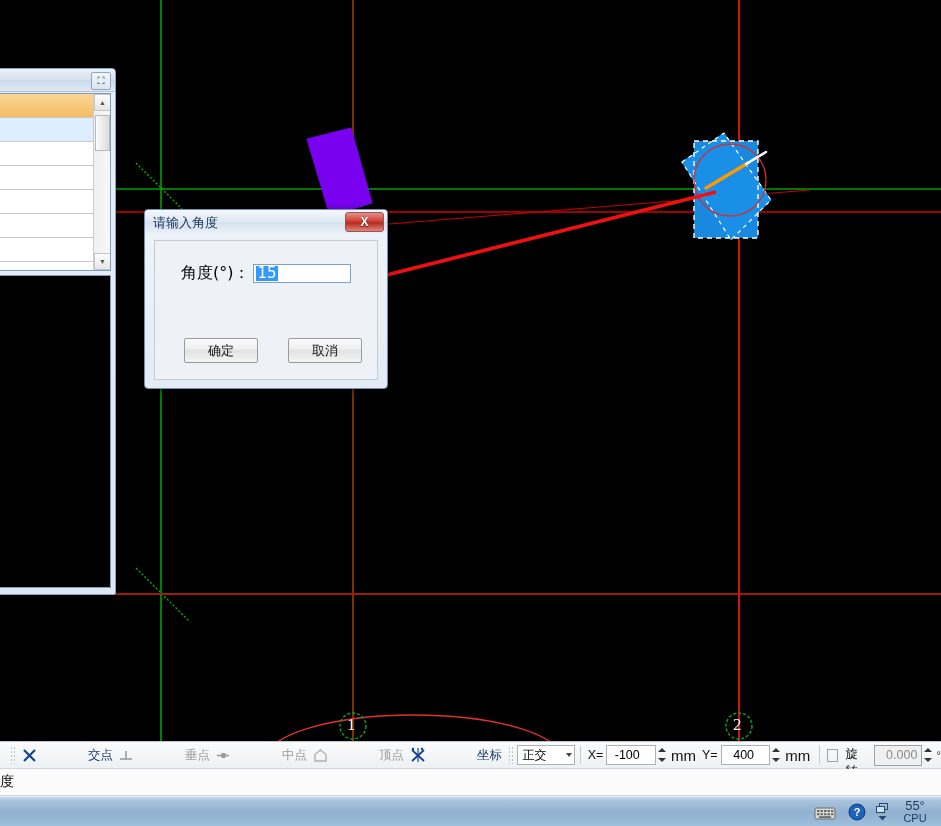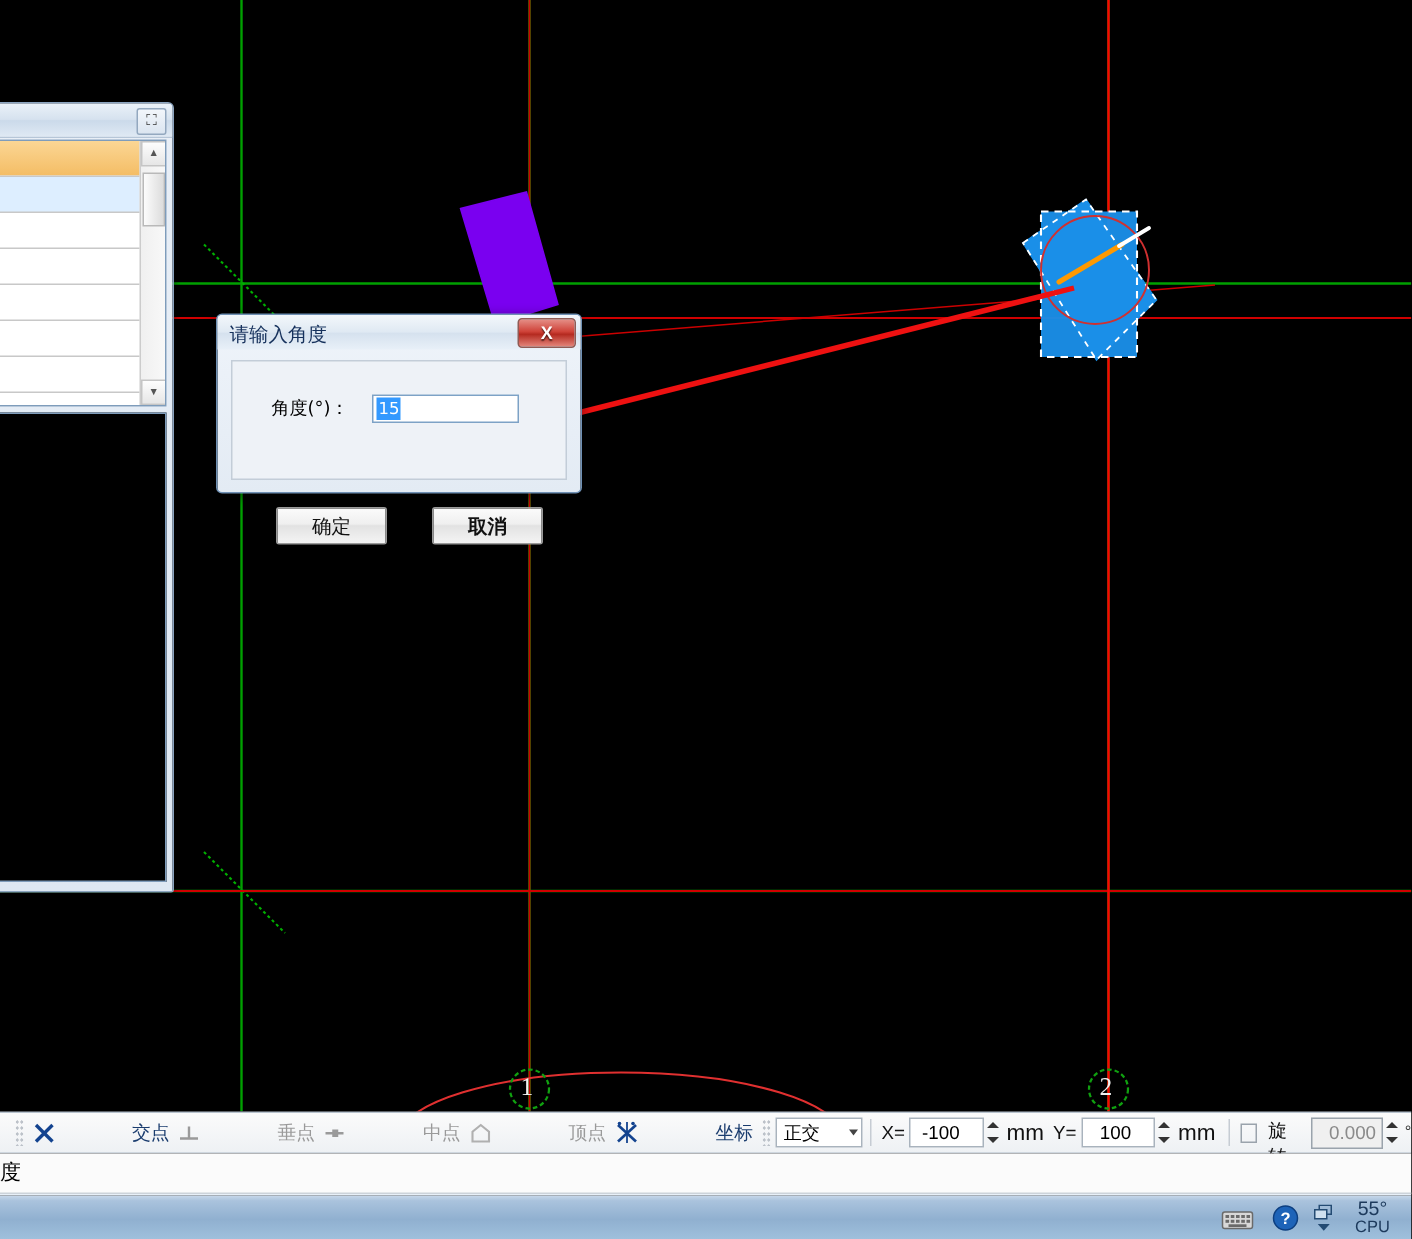--- a/index.html
+++ b/index.html
@@ -55,21 +55,21 @@
   .sb-btn.bot{position:absolute;bottom:0;left:0;}
   #sb-thumb{position:absolute;left:1px;top:21px;width:15px;height:36px;
     background:linear-gradient(to right,#fcfcfc,#dcdcdc);border:1px solid #b9b9b9;box-sizing:border-box;}
   #lp-darkarea{
     position:absolute;left:4px;top:206px;right:4px;bottom:6px;
     background:#000;border:1px solid #7e9cbb;box-sizing:border-box;
   }
 
   
   #dialog{
-    position:absolute;left:144px;top:209px;width:244px;height:120px;
+    position:absolute;left:144px;top:209px;width:244px;height:180px;
     background:linear-gradient(to bottom,#eff4fa 0%,#e3ebf4 100%);
     border:1px solid #6f90b4;border-radius:4px;
     box-shadow:0 2px 8px rgba(0,0,0,.45);
     box-sizing:border-box;
   }
   #dlg-title{
     position:relative;height:23px;
     background:linear-gradient(to bottom,#f3f7fb 0%,#dfe9f3 50%,#d5e1ee 52%,#e8f0f8 100%);
     border-radius:3px 3px 0 0;
   }
@@ -81,38 +81,38 @@
     border:1px solid #8f5b55;border-radius:3px;
     display:flex;align-items:center;justify-content:center;
     color:#fff;font-weight:bold;font-size:12px;
     text-shadow:0 1px 1px rgba(0,0,0,.6);
   }
   #dlg-group{
     position:absolute;left:9px;top:30px;right:9px;bottom:8px;
     border:1px solid #c3cdd8;background:#eef2f7;box-sizing:border-box;
   }
   #dlg-row{position:absolute;left:36px;top:53px;display:flex;align-items:center;}
-  #dlg-label{font-size:12px;color:#000;margin-right:16px;white-space:nowrap;
+  #dlg-label{font-size:16px;color:#000;margin-right:4px;white-space:nowrap;
     font-family:"DejaVu Sans","Liberation Sans",sans-serif;}
   #dlg-input{
     width:98px;height:19px;background:#fff;border:1px solid #7da2c6;
     box-sizing:border-box;display:flex;align-items:center;padding-left:2px;
   }
-  #dlg-input-val{background:#3399ff;color:#fff;font-size:11px;padding:0 1px;line-height:15px;
+  #dlg-input-val{background:#3399ff;color:#fff;font-size:15px;padding:0 1px;line-height:15px;
     font-family:"DejaVu Sans","Liberation Sans",sans-serif;}
   .dlg-btn{
     position:absolute;top:128px;width:72px;height:23px;
     background:linear-gradient(to bottom,#fbfbfb 0%,#efefef 45%,#e2e2e2 50%,#f4f4f4 100%);
     border:1px solid #9a9a9a;border-radius:2px;
     display:flex;align-items:center;justify-content:center;
     font-size:13px;color:#111;
     font-family:"DejaVu Sans","Liberation Sans",sans-serif;
   }
   #btn-ok{left:39px;}
-  #btn-cancel{left:143px;font-weight:bold;}
+  #btn-cancel{left:143px;}
 
   
   #statusbar{
     position:absolute;left:0;top:741px;width:941px;height:28px;
     background:linear-gradient(to bottom,#fbfbfb,#eef1f4);
     border-top:1px solid #b9c4cf;border-bottom:1px solid #cfd7df;
     display:flex;align-items:center;box-sizing:border-box;
   }
   .snap-item{display:flex;align-items:center;height:28px;padding:0 3px;white-space:nowrap;gap:48px;}
   .snap-label{font-size:12.5px;margin-left:3px;font-family:"DejaVu Sans","Liberation Sans",sans-serif;}
@@ -342,21 +342,21 @@
 
   <span class="coordlbl">X=</span>
   <div class="numfield">-100</div>
   <div class="spin">
       <i class="up"></i>
       <i class="dn"></i>
     </div>
   <span class="unit">mm</span>
 
   <span class="coordlbl">Y=</span>
-  <div class="numfield">100</div>
+  <div class="numfield">400</div>
   <div class="spin">
       <i class="up"></i>
       <i class="dn"></i>
     </div>
   <span class="unit">mm</span>
 
   <div class="vsep"></div>
   <div id="lock-icon"></div>
 
   <span id="rot-label">旋转</span>

